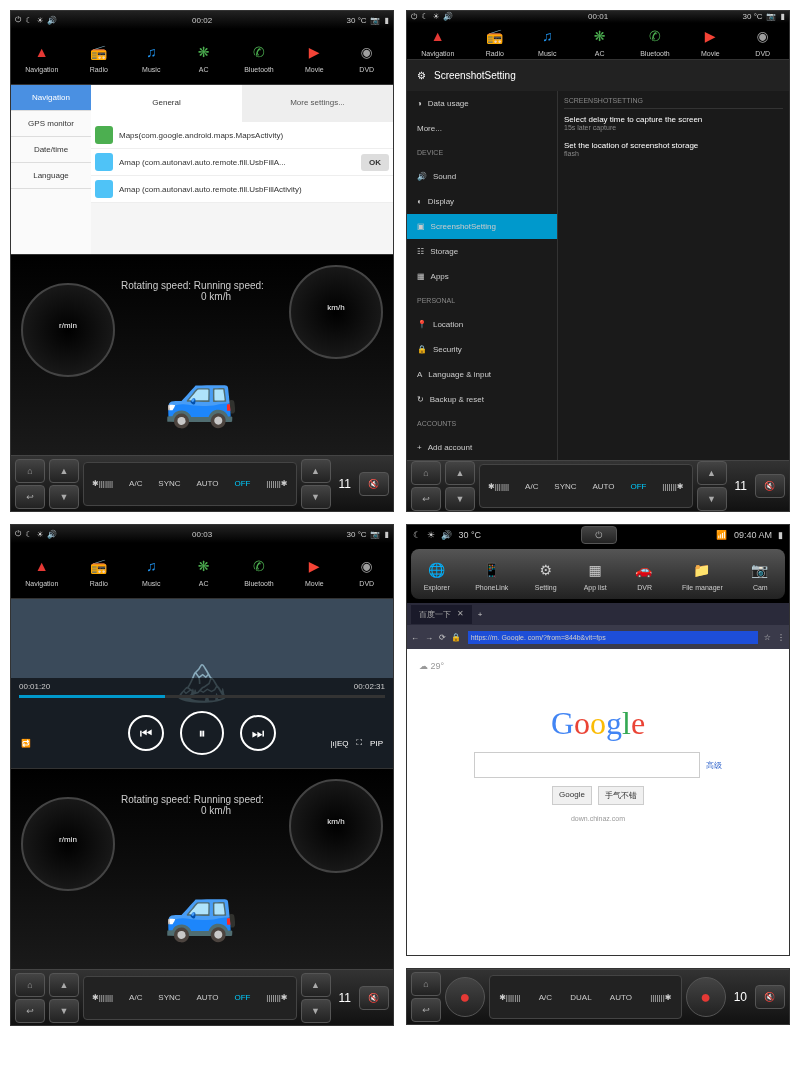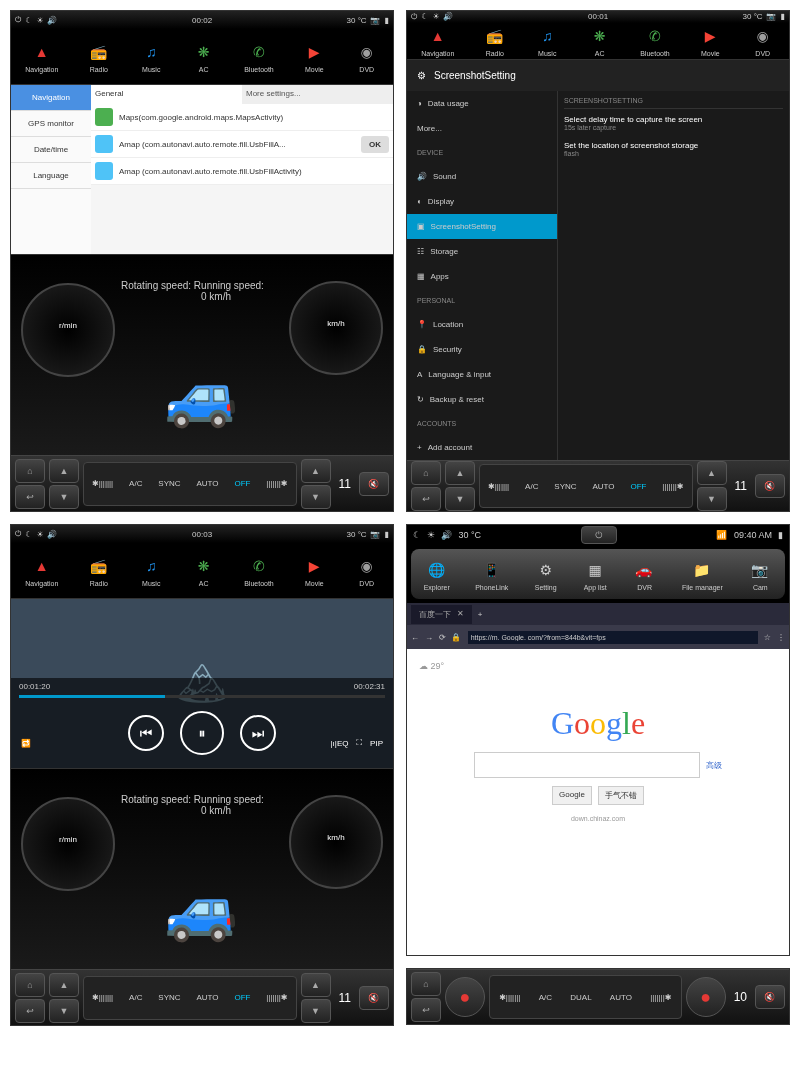--- a/index.html
+++ b/index.html
@@ -7,35 +7,35 @@
 .screen{background:#000;border:1px solid #333;height:500px;display:flex;flex-direction:column;overflow:hidden}
 .topbar{display:flex;align-items:center;height:18px;background:linear-gradient(#222,#000);padding:0 4px;font-size:8px;justify-content:space-between}
 .topbar .left,.topbar .right,.topbar .center{display:flex;gap:4px;align-items:center}
 .appbar{display:flex;height:55px;background:#000;justify-content:space-around;align-items:center;border-bottom:1px solid #333}
 .app{display:flex;flex-direction:column;align-items:center;gap:2px;font-size:7px;color:#ccc}
 .app .ico{width:24px;height:24px;border-radius:4px;display:flex;align-items:center;justify-content:center;font-size:14px}
 .content{flex:1;background:#1a1a1a;display:flex;overflow:hidden}
 .dash{height:200px;background:linear-gradient(#000,#1a1a1a);position:relative;border-top:1px solid #333}
 .gauge{position:absolute;width:90px;height:90px;border-radius:50%;background:radial-gradient(#000,#222);border:2px solid #444}
 .gauge.left{left:10px;top:28px}
-.gauge.right{right:10px;top:26px}
+.gauge.right{right:10px;top:10px}
 .glabel{position:absolute;font-size:8px;color:#fff;left:50%;transform:translateX(-50%)}
 .car{position:absolute;left:50%;bottom:20px;transform:translateX(-50%);width:160px;height:80px;display:flex;align-items:center;justify-content:center;font-size:60px}
 .dashtext{position:absolute;top:25px;left:110px;font-size:10px;color:#ccc}
 .bottombar{height:55px;background:linear-gradient(#333,#111);display:flex;align-items:center;padding:0 4px;gap:4px;border-top:1px solid #444}
 .btn{background:linear-gradient(#444,#222);border:1px solid #555;border-radius:4px;display:flex;align-items:center;justify-content:center;color:#aaa}
 .sq{width:28px;height:22px}
 .climate{flex:1;background:#222;height:42px;border-radius:4px;border:1px solid #444;display:flex;align-items:center;justify-content:space-around;font-size:8px}
 .temp{font-size:12px;color:#fff;font-weight:normal;padding:0 4px}
 .settings-panel{width:80px;background:#fafafa;display:flex;flex-direction:column;font-size:8px}
 .settings-panel .tab{padding:8px 4px;color:#333;border-bottom:1px solid #ddd;text-align:center}
 .settings-panel .tab.active{background:#4a90e2;color:#fff}
 .settings-main{flex:1;background:#f5f5f5;color:#333;font-size:8px}
 .tabhead{display:flex;background:#eee}
-.tabhead .t{flex:1;padding:4px;color:#555}
+.tabhead .t{flex:1;padding:13px;text-align:center;color:#555}
 .tabhead .t.active{background:#fff;color:#333;border-bottom:2px solid #fff}
 .applist{background:#fff}
 .appitem{display:flex;align-items:center;padding:4px;border-bottom:1px solid #eee;gap:6px}
 .appitem .aico{width:18px;height:18px;background:#4fc3f7;border-radius:3px}
 .ok{background:#ddd;padding:4px 8px;border-radius:3px;font-weight:bold;margin-left:auto}
 .settingslist{flex:1;background:#1a1a1a;display:flex}
 .setcol{width:150px;border-right:1px solid #333}
 .setitem{padding:8px 10px;font-size:8px;color:#ccc;display:flex;align-items:center;gap:6px}
 .setitem.active{background:#0099cc}
 .setitem.header{color:#888;font-size:7px;text-transform:uppercase}
@@ -52,21 +52,21 @@
 .vprogress .fill{height:100%;width:40%;background:#0099cc}
 .vbuttons{display:flex;justify-content:center;align-items:center;gap:16px;flex:1}
 .vbtn{width:32px;height:32px;border:2px solid #fff;border-radius:50%;display:flex;align-items:center;justify-content:center;color:#fff;font-size:14px}
 .vside{position:absolute;bottom:20px;display:flex;gap:8px;align-items:center;font-size:8px;color:#fff}
 .vside.left{left:10px}
 .vside.right{right:10px}
 .browser{flex:1;background:#fff;display:flex;flex-direction:column}
 .btabs{height:22px;background:#2a2a3a;display:flex;align-items:center;font-size:8px;padding:0 4px}
 .btab{background:#1a1a2a;padding:4px 8px;color:#aaa;display:flex;gap:6px}
 .burl{height:24px;background:#3a3a4a;display:flex;align-items:center;padding:0 4px;gap:6px;font-size:8px;color:#ccc}
-.burl input{flex:1;background:#0f172a;border:none;color:#ccc;font-size:7px;padding:3px}
+.burl input{flex:1;background:#1d4ed8;border:none;color:#ccc;font-size:7px;padding:3px}
 .bpage{flex:1;background:#fff;color:#333;padding:8px;display:flex;flex-direction:column;align-items:center}
 .glogo{font-size:32px;font-family:Georgia,serif;margin:30px 0 10px}
 .glogo .b{color:#4285f4}.glogo .r{color:#ea4335}.glogo .y{color:#fbbc05}.glogo .g{color:#34a853}
 .gsearch{width:220px;border:1px solid #ccc;height:22px}
 .screen5{grid-column:2;height:55px}
 .weather{font-size:9px;color:#999;align-self:flex-start;padding:4px}
 .appbar2{display:flex;height:50px;background:linear-gradient(#555,#222);justify-content:space-around;align-items:center;border-radius:8px;margin:4px}
 .topbar2{display:flex;align-items:center;height:20px;padding:0 6px;font-size:9px;justify-content:space-between;color:#ccc}
 .gbtns{display:flex;gap:6px;margin-top:8px;font-size:8px}
 .gbtn{background:#f0f0f0;padding:3px 6px;border:1px solid #ccc}

